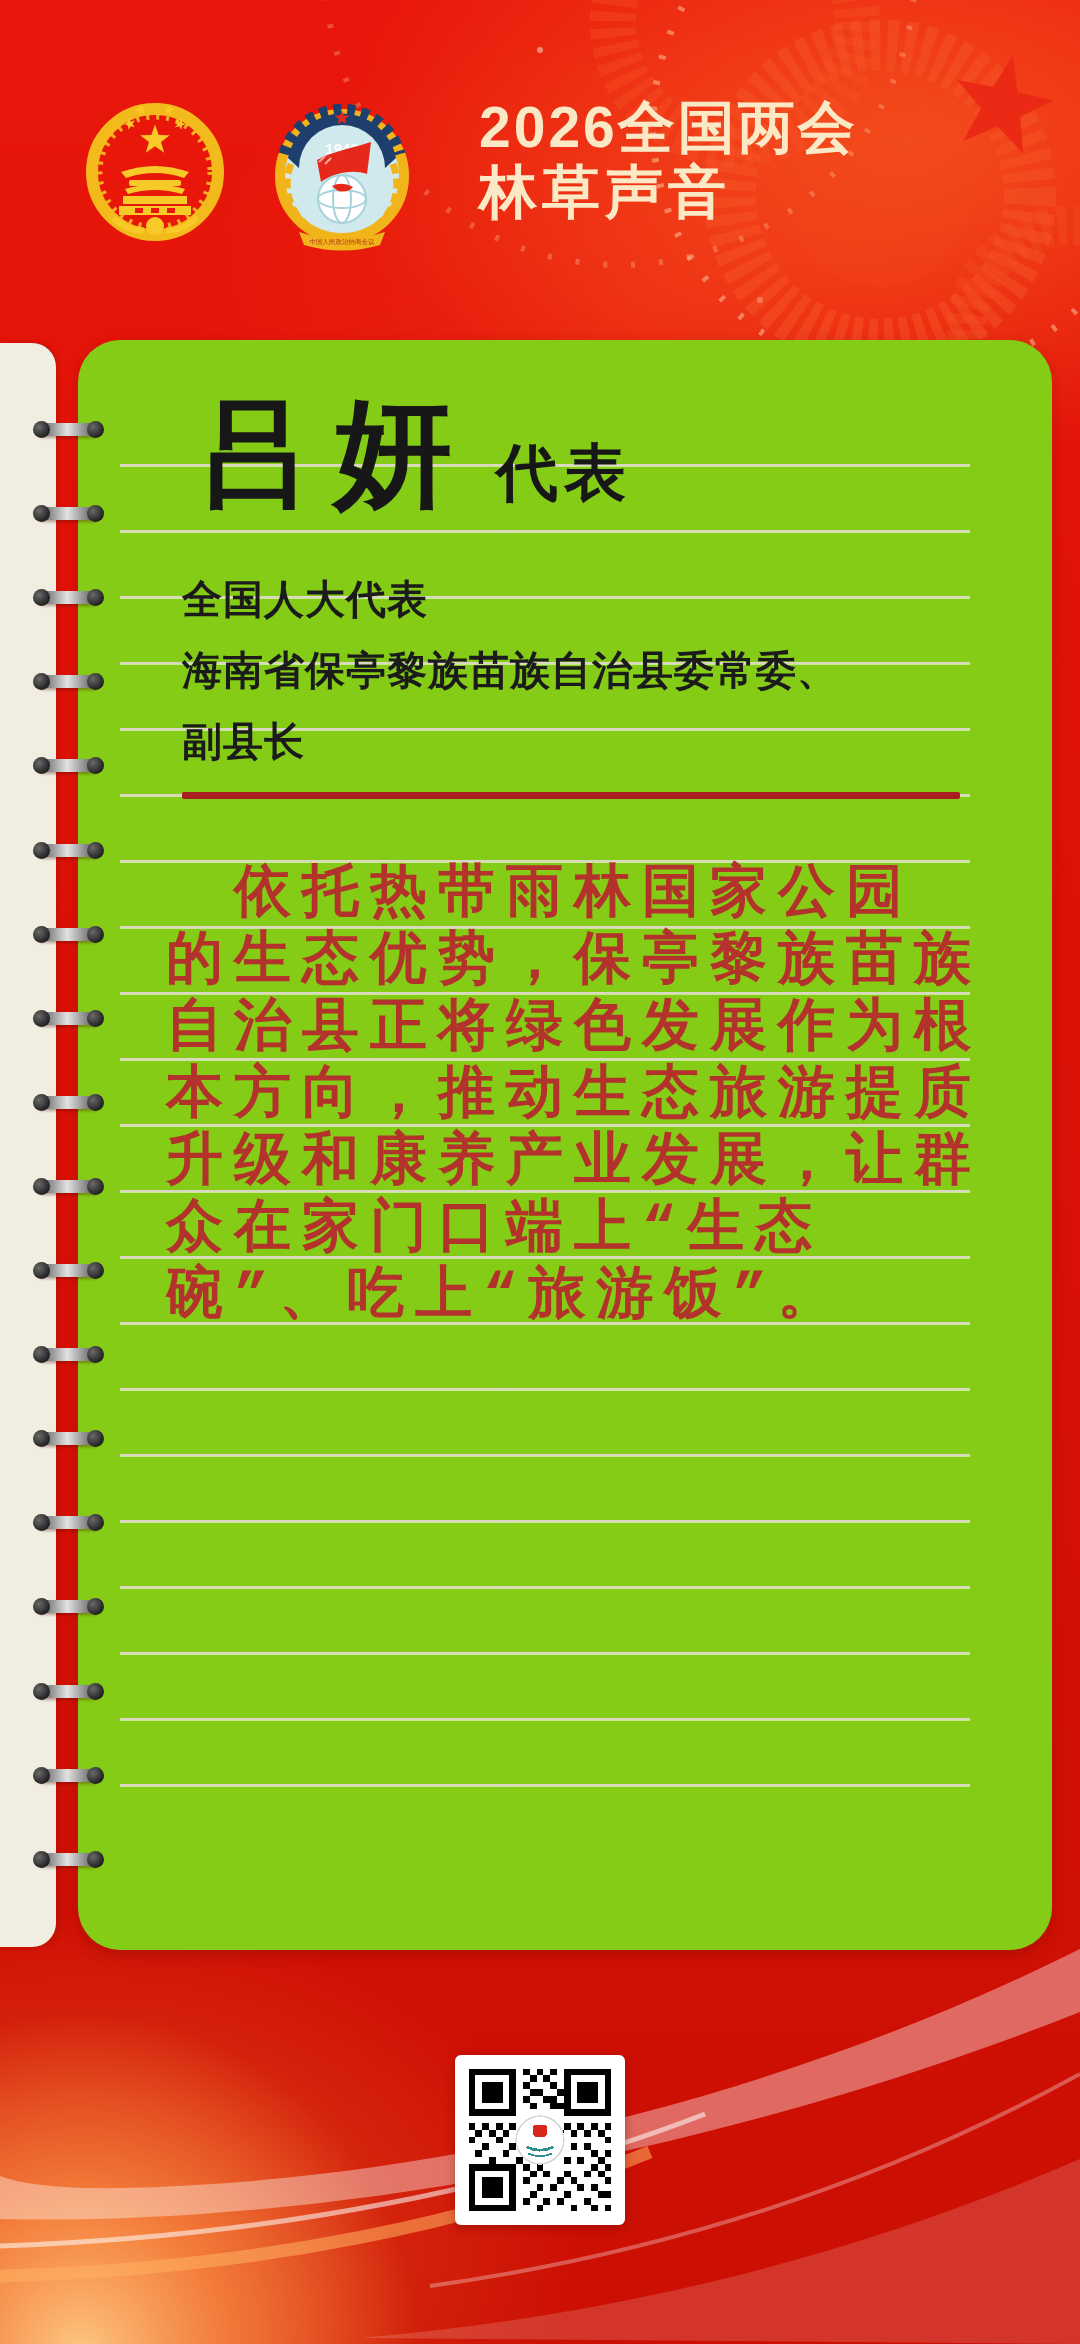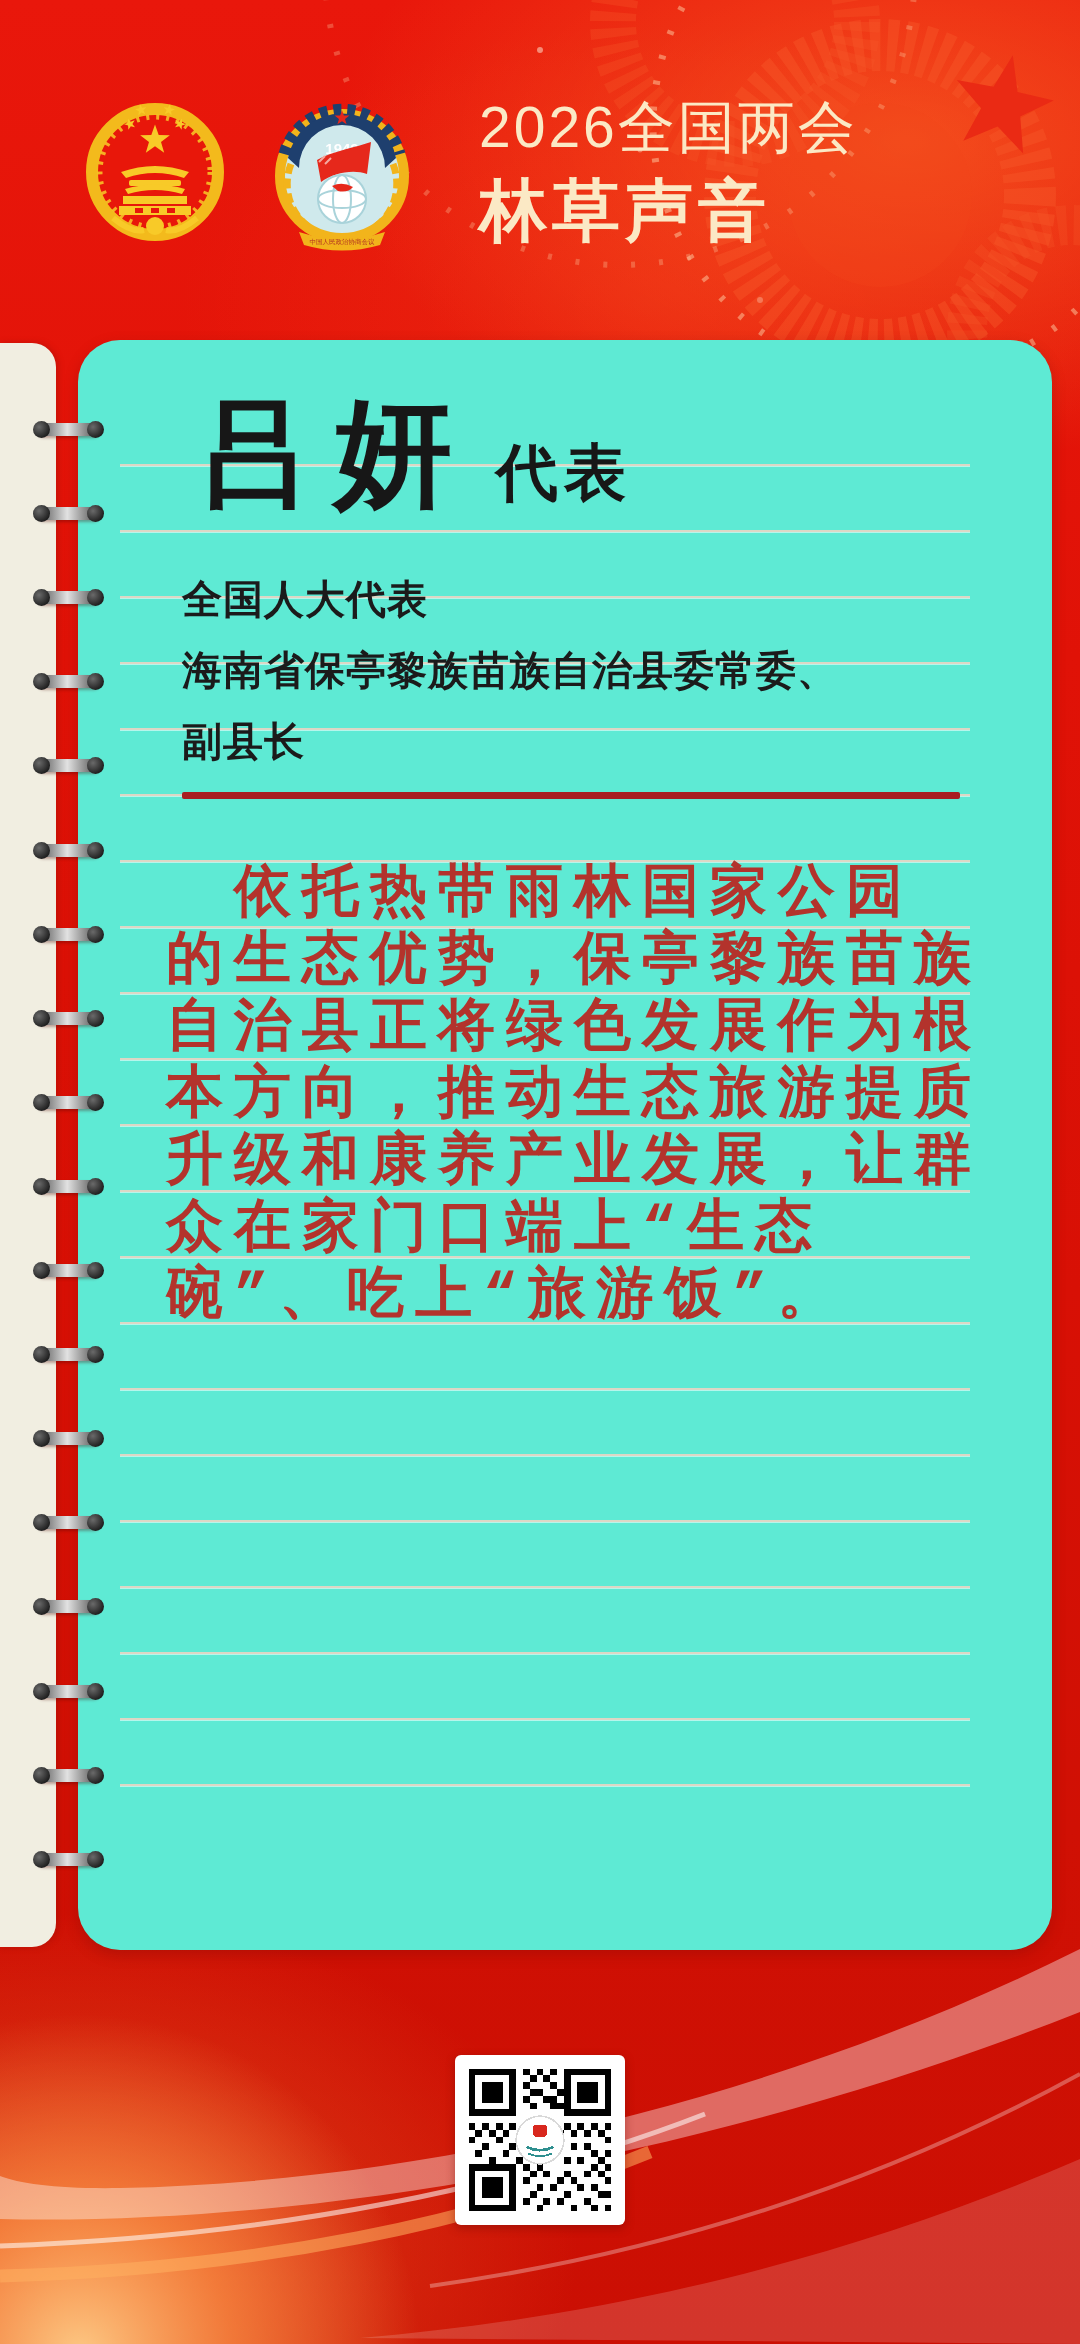--- a/index.html
+++ b/index.html
@@ -13,28 +13,28 @@
     radial-gradient(720px 430px at 60% 13%, rgba(255,85,35,.25), transparent 65%),
     radial-gradient(820px 560px at 8% 96%, rgba(255,150,60,.40), transparent 60%),
     linear-gradient(180deg,#e9170b 0%,#e01207 28%,#d81005 55%,#d01004 78%,#cb0f03 100%);}
   .header-decor{position:absolute;left:0;top:0;pointer-events:none}
   .bottom-decor{position:absolute;left:0;top:1924px;pointer-events:none}
 
   
   .emblem1{position:absolute;left:83px;top:92px}
   .emblem2{position:absolute;left:273px;top:92px}
   .titles{position:absolute;left:479px;top:99px;color:#fbe9c5}
-  .title-line1{font-size:57px;font-weight:normal;letter-spacing:3px;line-height:1;white-space:nowrap}
-  .title-line2{font-size:68px;font-weight:bold;letter-spacing:5px;line-height:1;margin-top:20px;white-space:nowrap}
+  .title-line1{font-size:57px;font-weight:bold;letter-spacing:3px;line-height:1;white-space:nowrap}
+  .title-line2{font-size:58px;font-weight:bold;letter-spacing:5px;line-height:1;margin-top:7px;white-space:nowrap}
 
   
   .notebook{position:absolute;left:0;top:340px;width:1052px;height:1610px}
   .back-strip{position:absolute;left:0;top:3px;width:56px;height:1604px;background:#f1eee1;
               border-radius:0 24px 24px 0;box-shadow:2px 0 6px rgba(140,15,5,.35)}
-  .card{position:absolute;left:78px;top:0;width:974px;height:1610px;background:#5eead4;
+  .card{position:absolute;left:78px;top:0;width:974px;height:1610px;background:#84cc16;
         border-radius:42px;box-shadow:0 5px 14px rgba(120,10,5,.30)}
   .ruled-lines{position:absolute;left:42px;top:124px;width:850px;height:1342px;
         background:repeating-linear-gradient(180deg,#dcd7c5 0 2px,rgba(255,255,255,.55) 2px 3px,transparent 3px 66px)}
   .name-row{position:absolute;left:118px;top:50px;display:flex;align-items:baseline;color:#171717;
         font-family:"Liberation Serif","DejaVu Serif",serif}
   .name{font-size:118px;font-weight:bold;letter-spacing:20px;line-height:1.1;white-space:nowrap}
   .name-suffix{font-size:62px;font-weight:bold;letter-spacing:6px;margin-left:24px;white-space:nowrap}
   .titles-block{position:absolute;left:104px;top:224px;width:830px;color:#1b1b1b;
         font-family:Liberation Serif, serif;font-size:40px;font-weight:bold;
         line-height:71px;letter-spacing:1px;white-space:pre-line}

